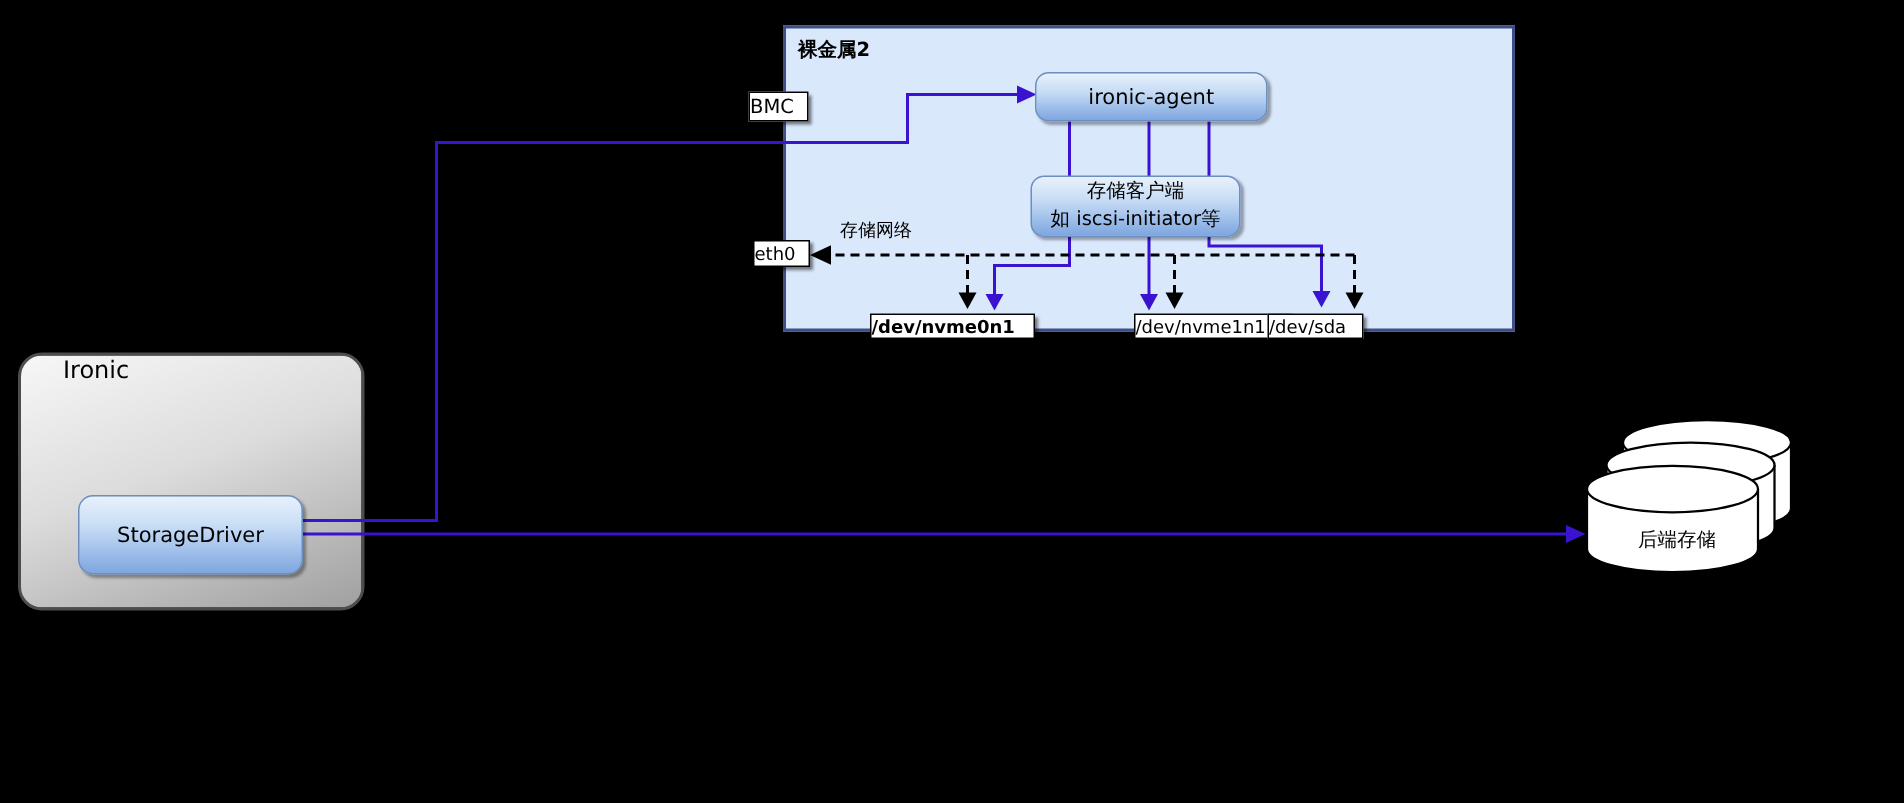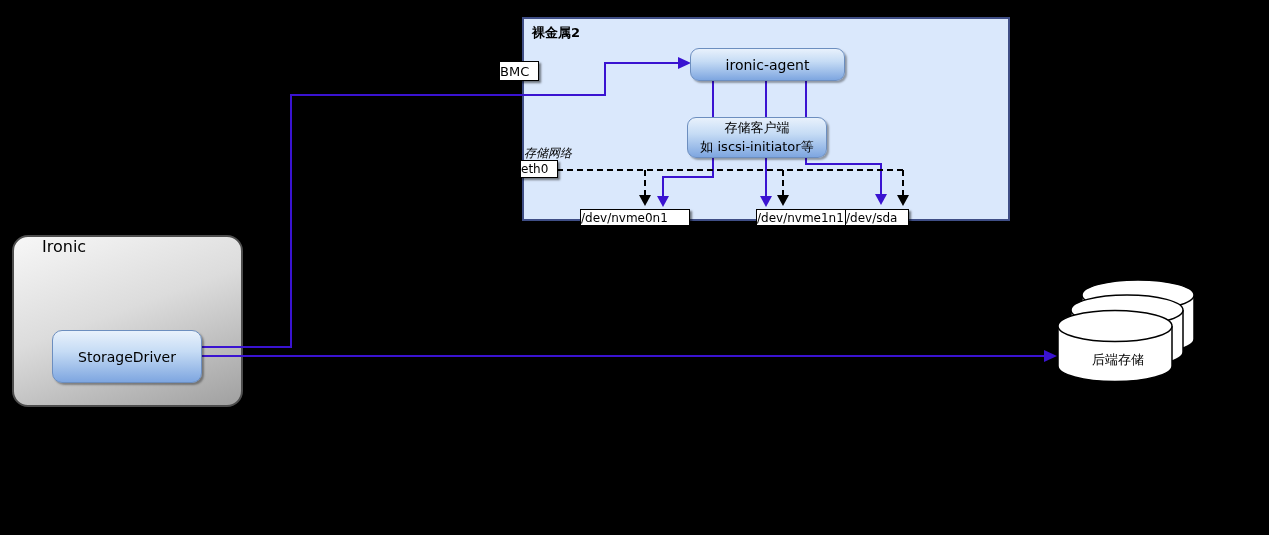--- a/index.html
+++ b/index.html
@@ -29,27 +29,27 @@
   .node-agent{left:690px;top:48px;width:155px;height:33px;font-size:14px;}
   .node-client{left:687px;top:117px;width:140px;height:41px;font-size:13px;line-height:1.45;flex-direction:column;}
   .node-driver{left:52px;top:330px;width:150px;height:53px;font-size:14px;border-radius:10px;}
   
   .port-box{
     position:absolute;display:flex;align-items:center;justify-content:flex-start;
     background:#fff;border:1px solid #000;box-sizing:border-box;
     box-shadow:2px 2px 2px rgba(0,0,0,0.5);font-size:12px;white-space:nowrap;
   }
   .bmc-box{left:499px;top:61px;width:40px;height:20px;font-size:13px;}
-  .eth0-box{left:520px;top:160px;width:38px;height:18px;}
+  .eth0-box{left:502px;top:160px;width:38px;height:18px;}
   .dev-box{top:209px;height:17px;}
-  .dev-0{left:580px;width:110px;}
+  .dev-0{left:580px;width:110px;font-weight:bold;}
   .dev-1{left:756px;width:105px;}
   .dev-2{left:845px;width:64px;}
   
-  .net-label{position:absolute;left:524px;top:145px;font-size:12px;font-style:italic;}
+  .net-label{position:absolute;left:560px;top:145px;font-size:12px;}
   .backend-label{position:absolute;left:1078px;top:351px;width:80px;text-align:center;font-size:13px;}
   
   #wires{position:absolute;left:0;top:0;width:1269px;height:535px;}
   .z-mid{z-index:2;}
   .z-top{z-index:3;}
   .z-base{z-index:1;}
 </style>
 </head>
 <body>
 

